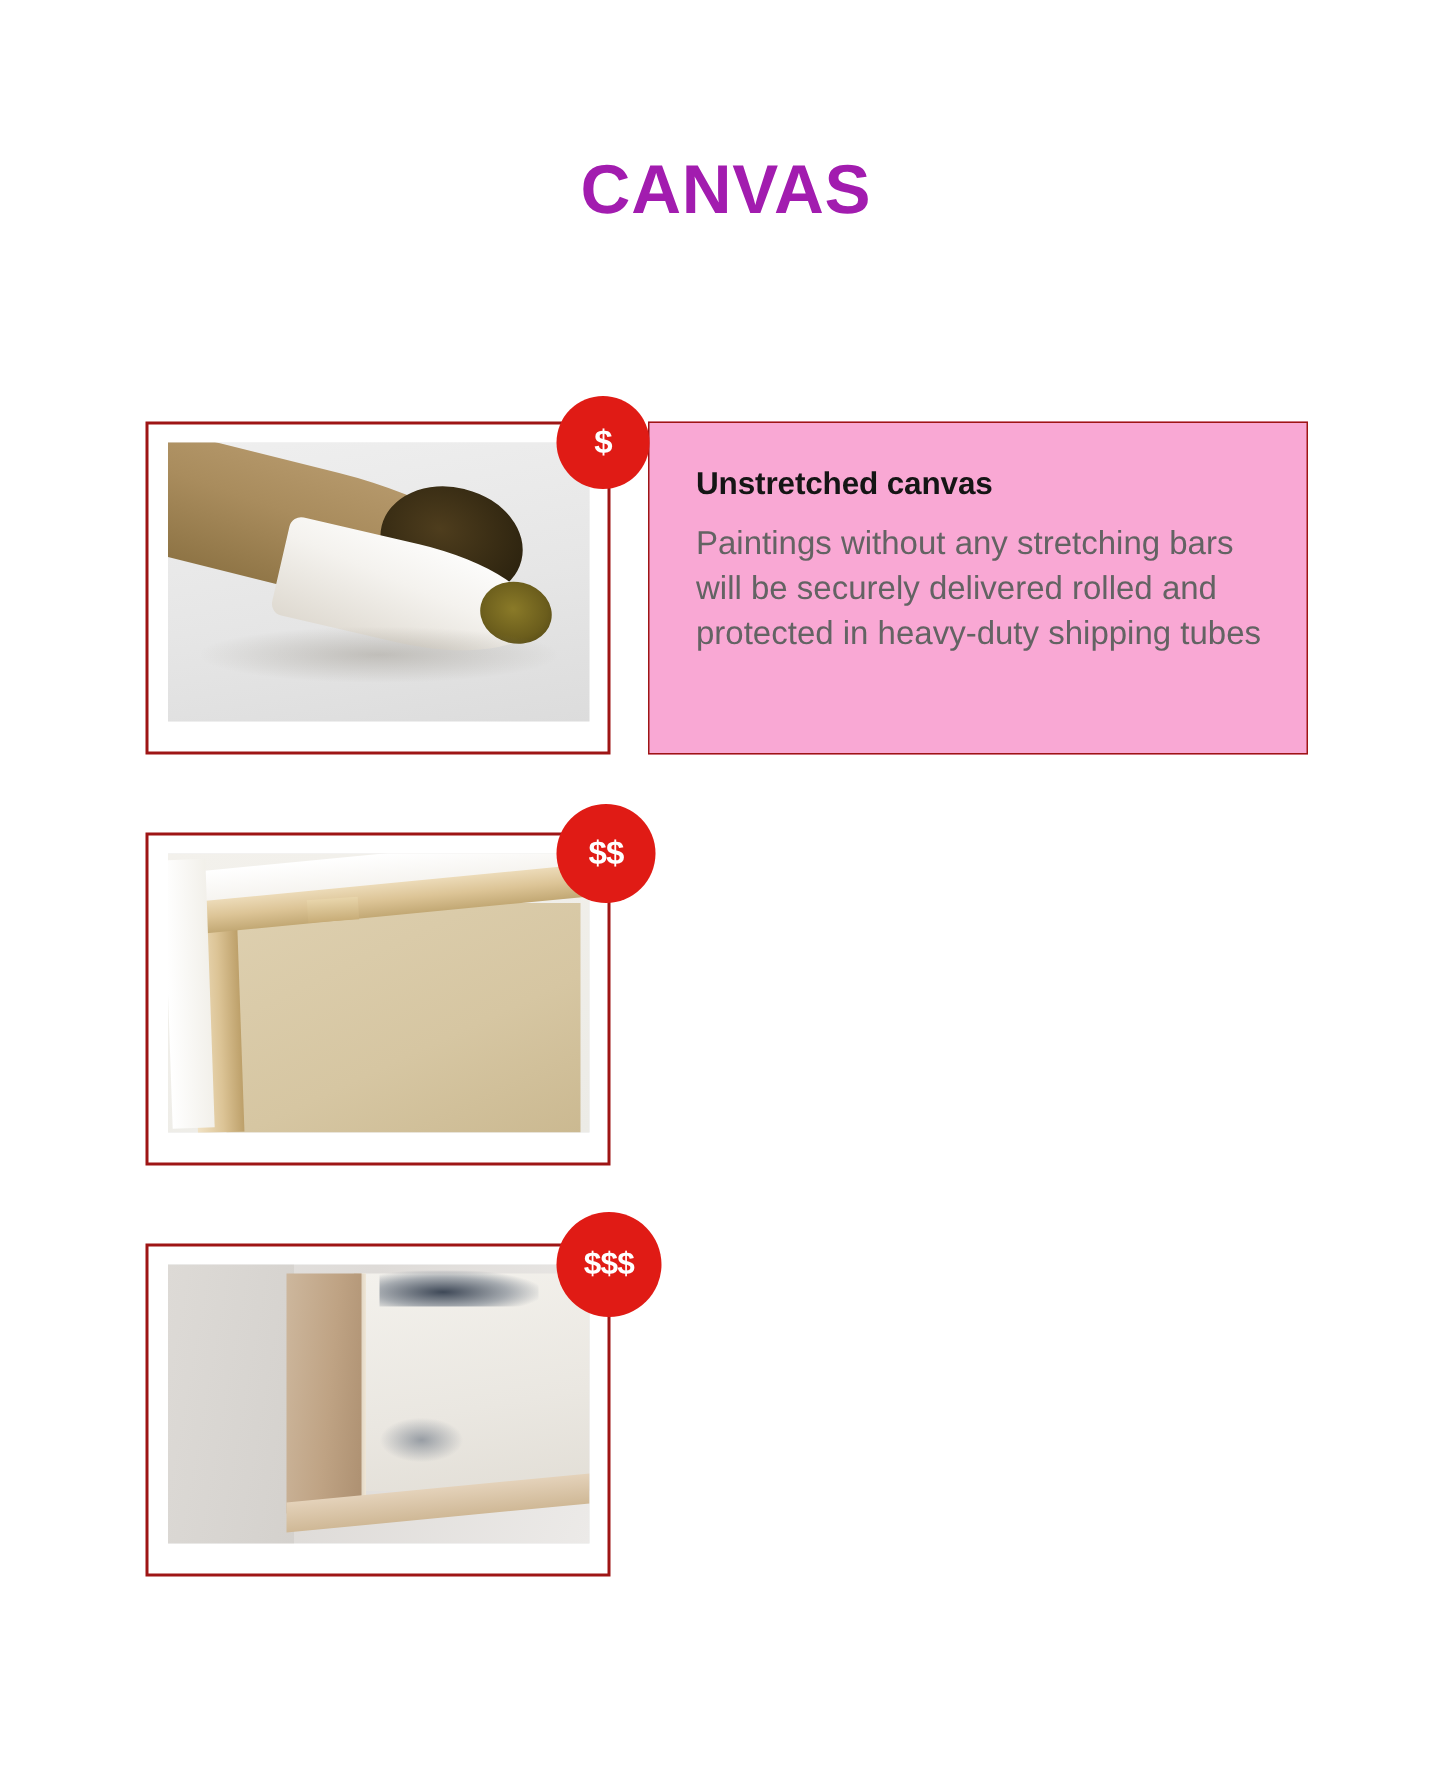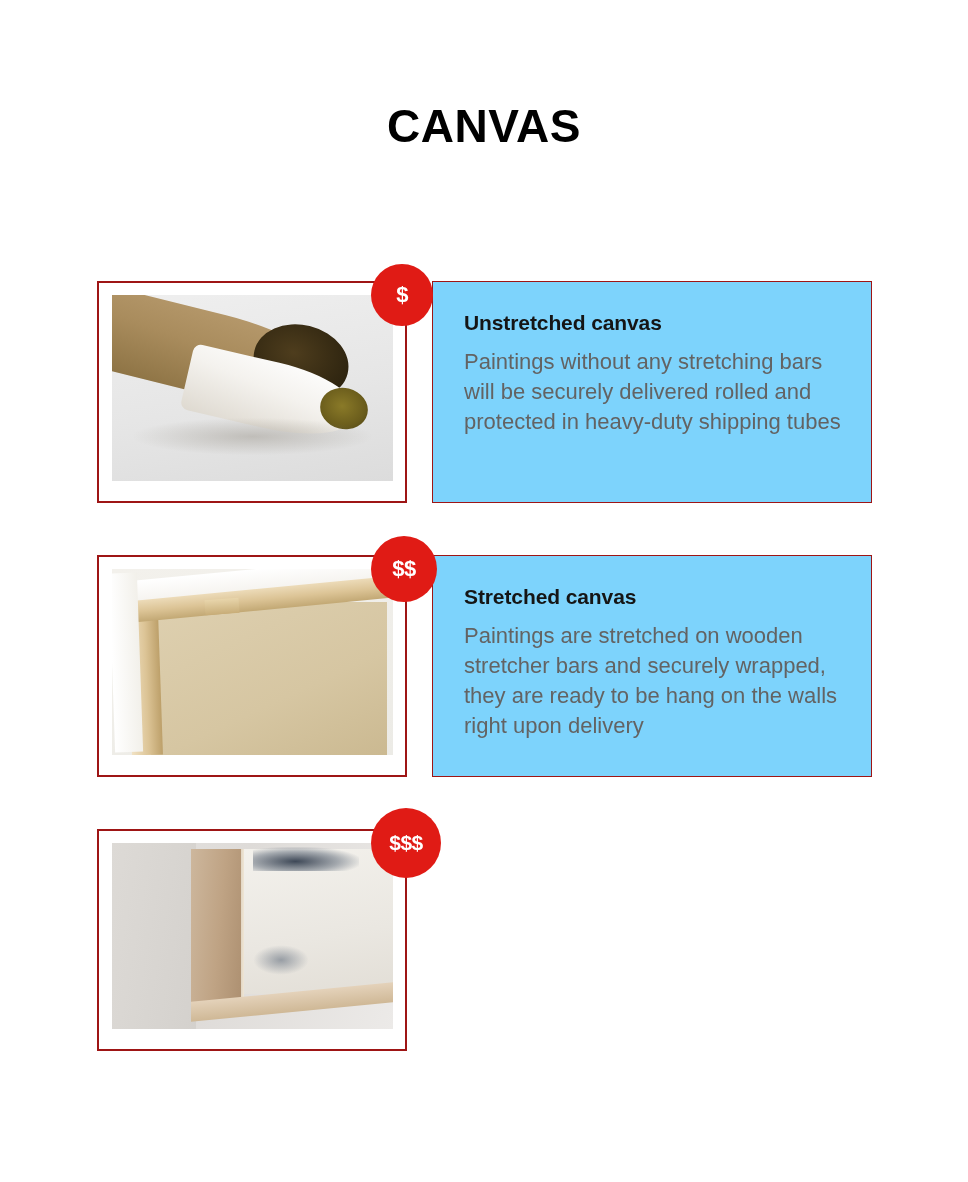--- a/index.html
+++ b/index.html
@@ -14,21 +14,21 @@
     -webkit-font-smoothing: antialiased;
     overflow: hidden;
     position: relative;
   }
 
   
   .page-title {
     margin: 0;
     padding: 95px 0 0 0;
     text-align: center;
-    color: #000000;
+    color: #a21caf;
     font-size: 46px;
     line-height: 62px;
     font-weight: bold;
     letter-spacing: 0.5px;
   }
   .page-title .line { display: block; }
 
   
   .rows {
     position: absolute;
@@ -83,21 +83,21 @@
   .badge.wide  { width: 66px; height: 66px; top: -21px; right: -32px; font-size: 22px; }
   .badge.wider { width: 70px; height: 70px; top: -23px; right: -36px; font-size: 21px; }
 
   
   .text-card {
     margin-left: 25px;
     width: 440px;
     height: 222px;
     box-sizing: border-box;
     border: 1.5px solid #9e1515;
-    background: #7dd3fc;
+    background: #f9a8d4;
     padding: 29px 30px 0 31px;
   }
   .card-title {
     margin: 0 0 12px 0;
     font-size: 21px;
     font-weight: bold;
     color: #151515;
     letter-spacing: -0.1px;
   }
   .card-body {
@@ -239,24 +239,20 @@
         <div class="art p2">
           <div class="inner"></div>
           <div class="bar-left"></div>
           <div class="bar-top"></div>
           <div class="peg"></div>
           <div class="canvas-edge-top"></div>
           <div class="canvas-edge-left"></div>
         </div>
       </div>
       <div class="badge wide">$$</div>
-    </div>
-    <div class="text-card">
-      <h2 class="card-title">Stretched canvas</h2>
-      <p class="card-body">Paintings are stretched on wooden stretcher bars and securely wrapped, they are ready to be hang on the walls right upon delivery</p>
     </div>
   </div>
 
   <div class="row">
     <div class="media-card">
       <div class="photo">
         <div class="art p3">
           <div class="wall"></div>
           <div class="canvasface"></div>
           <div class="ink1"></div>

